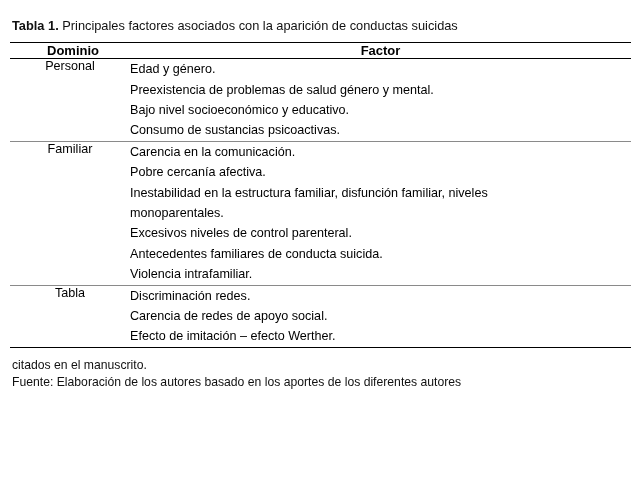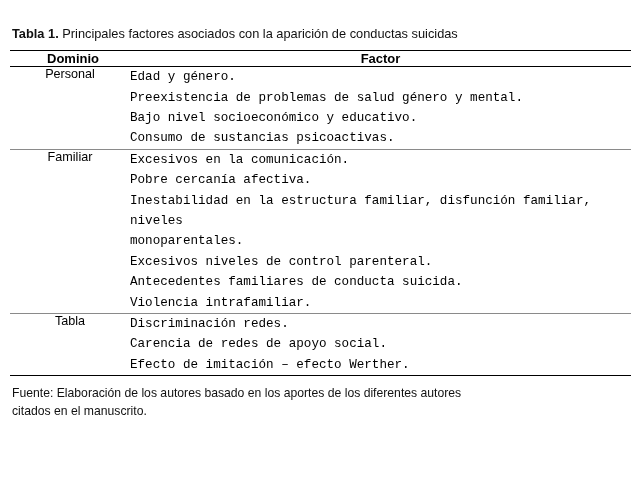--- a/index.html
+++ b/index.html
@@ -12,21 +12,21 @@
     height: 504px;
     font-family: "Liberation Sans", sans-serif;
     color: #000000;
     -webkit-font-smoothing: antialiased;
   }
   .page {
     position: relative;
     width: 641px;
     height: 504px;
     box-sizing: border-box;
-    padding: 16px 10px;
+    padding: 8px 10px;
   }
   
   .caption {
     font-size: 12.8px;
     line-height: 1.35;
     padding-top: 9px;
     padding-left: 2px;
     padding-right: 4px;
     color: #111111;
   }
@@ -68,21 +68,20 @@
     font-size: 12.6px;
     padding-top: 8px;
     padding-left: 4px;
     white-space: nowrap;
   }
   .fact-cell {
     padding-top: 8px;
     padding-left: 22px;
     padding-right: 6px;
     line-height: 1.62;
-    font-family: Liberation Mono, monospace;
   }
   .fact-cell .line {
     display: block;
   }
   .grp-pad-bottom td {
     padding-bottom: 7px;
   }
   
   tr.sep td {
     padding: 0;
@@ -148,21 +147,21 @@
       </tr>
       <tr class="sep">
         <td colspan="2">
             <hr>
           </td>
       </tr>
 
       <tr class="grp-pad-bottom">
         <td class="dom-cell">Familiar</td>
         <td class="fact-cell">
-          <span class="line">Excesivos en la comunicación.</span>
+          <span class="line">Carencia en la comunicación.</span>
           <span class="line">Pobre cercanía afectiva.</span>
           <span class="line">Inestabilidad en la estructura familiar, disfunción familiar, niveles</span>
           <span class="line">monoparentales.</span>
           <span class="line">Excesivos niveles de control parenteral.</span>
           <span class="line">Antecedentes familiares de conducta suicida.</span>
           <span class="line">Violencia intrafamiliar.</span>
         </td>
       </tr>
       <tr class="sep">
         <td colspan="2">
@@ -177,17 +176,17 @@
           <span class="line">Carencia de redes de apoyo social.</span>
           <span class="line">Efecto de imitación – efecto Werther.</span>
         </td>
       </tr>
     </tbody>
   </table>
 
   <hr class="rule rule-thin">
 
   <div class="footer">
+    <span class="f-line">citados en el manuscrito.</span>
     <span class="f-line">Fuente: Elaboración de los autores basado en los aportes de los diferentes autores</span>
-    <span class="f-line">citados en el manuscrito.</span>
   </div>
 
 </div>
 
 </body></html>

